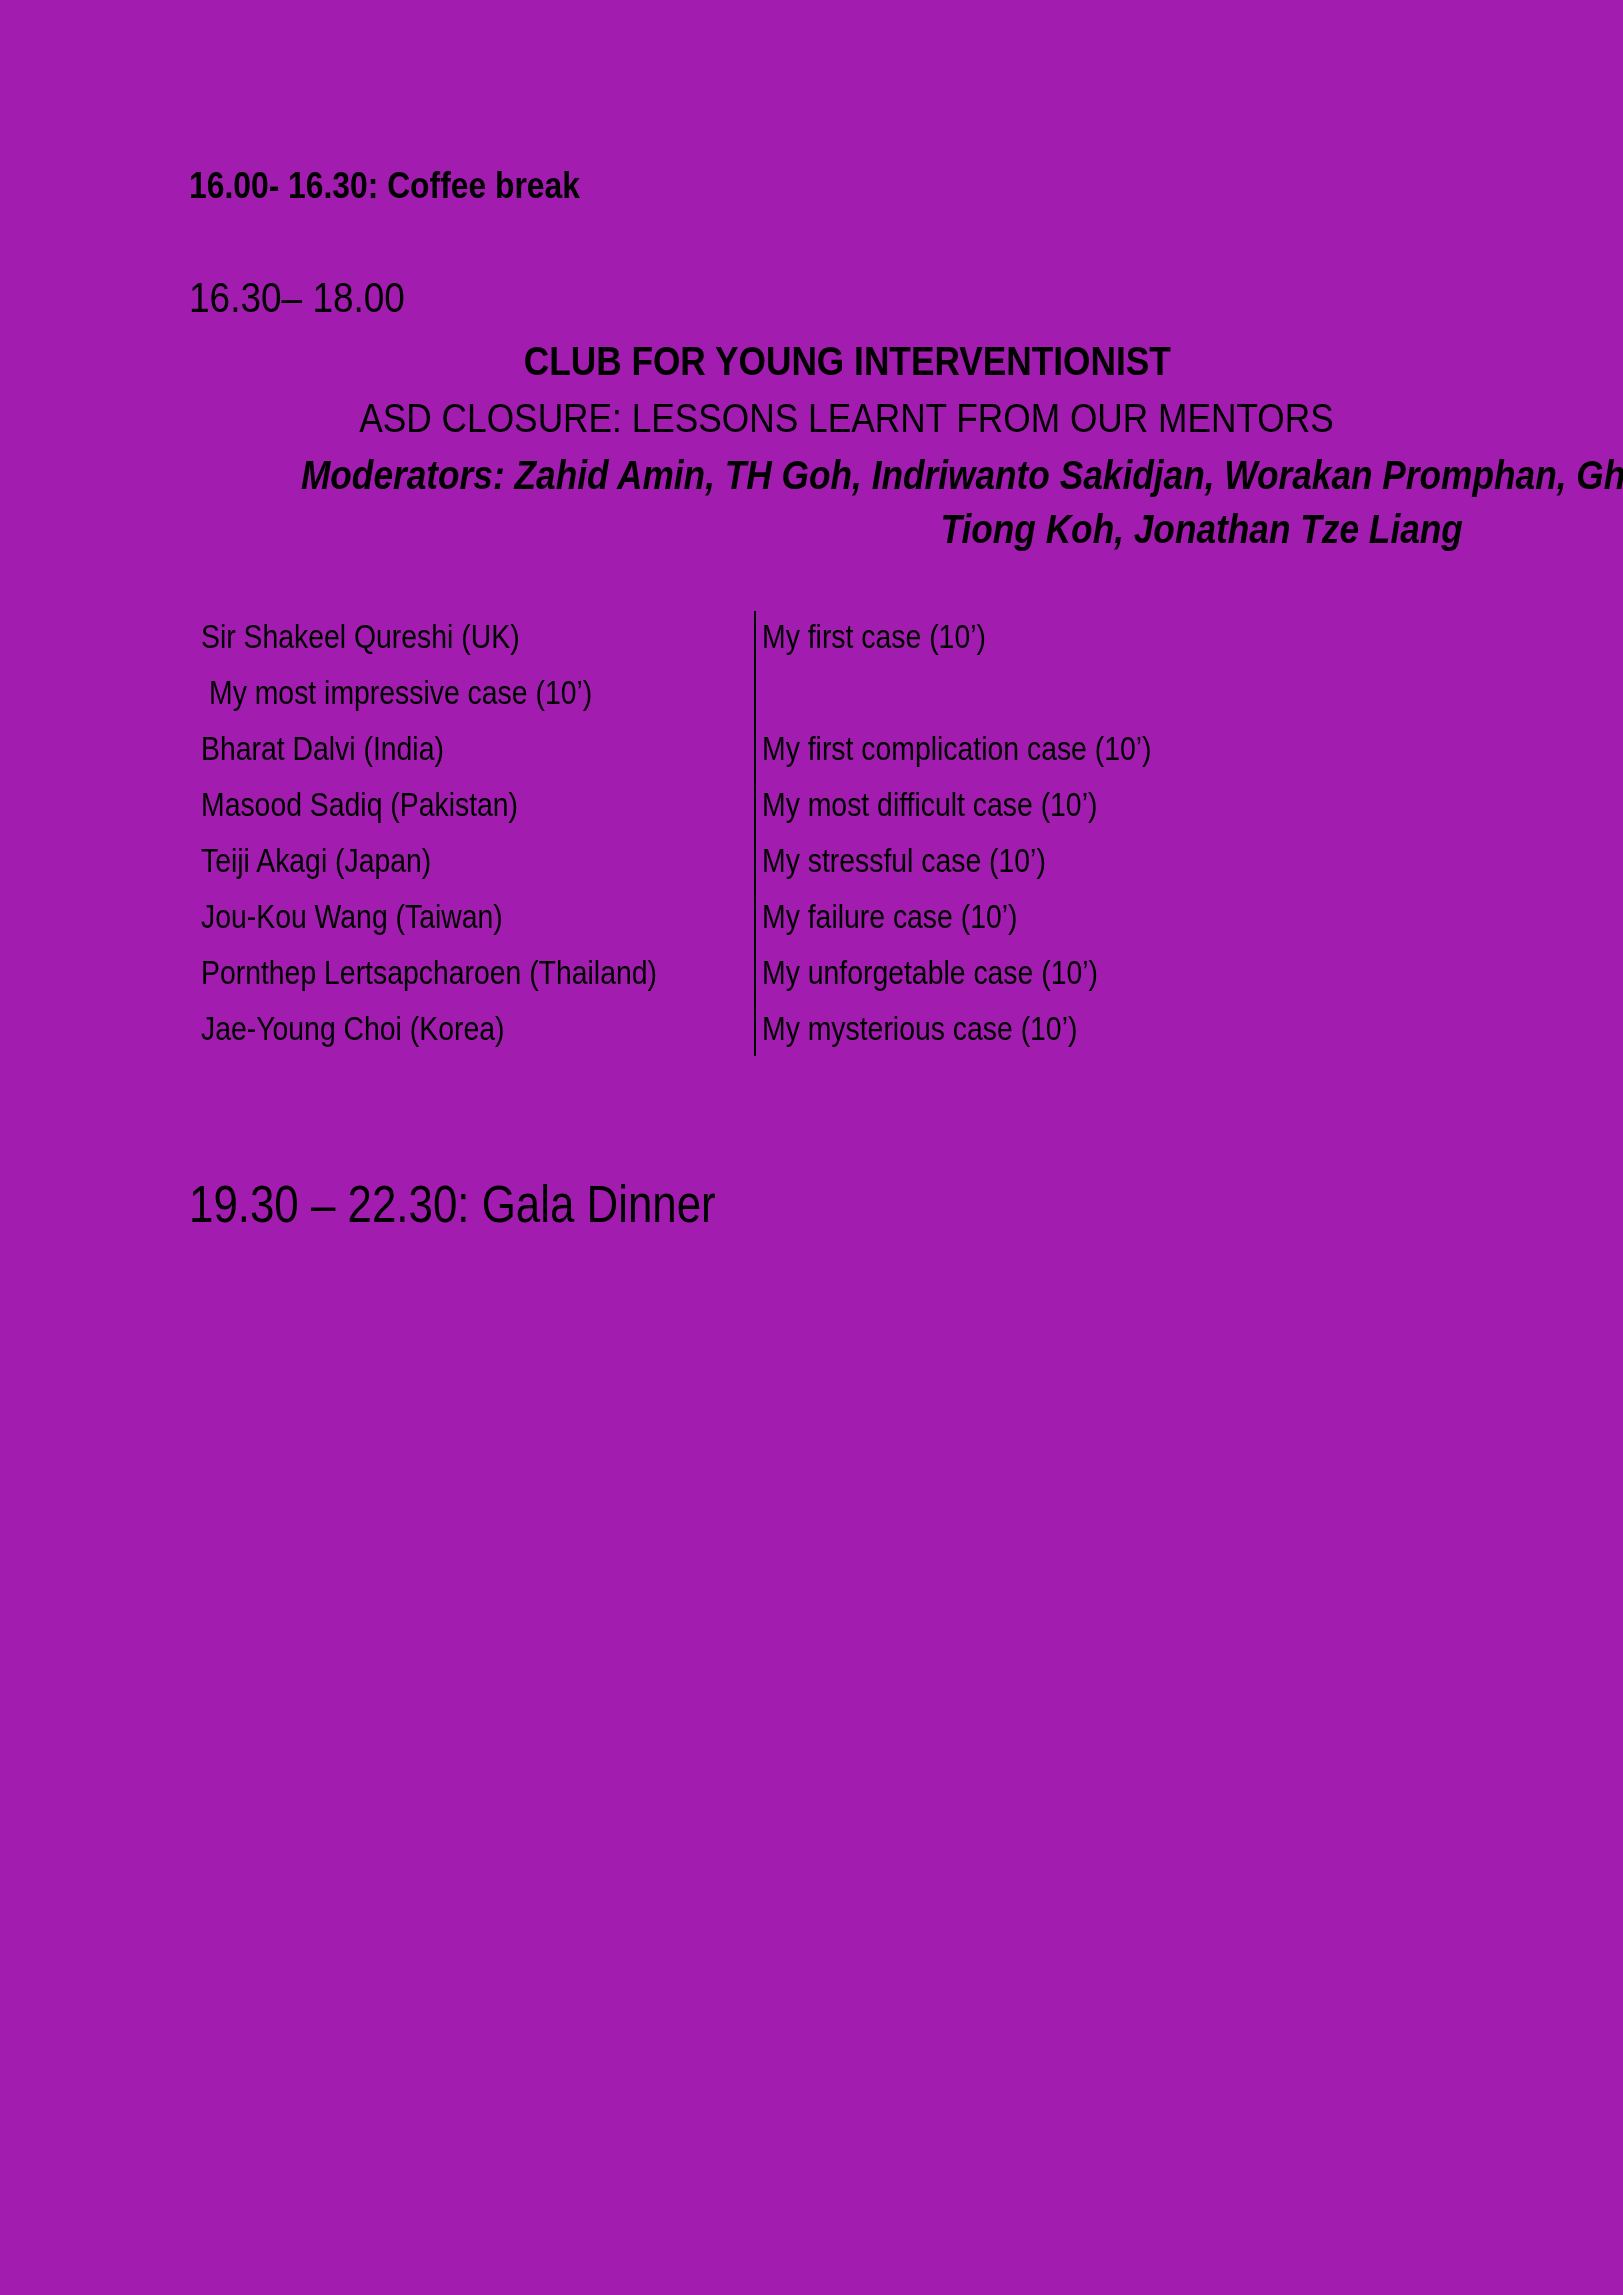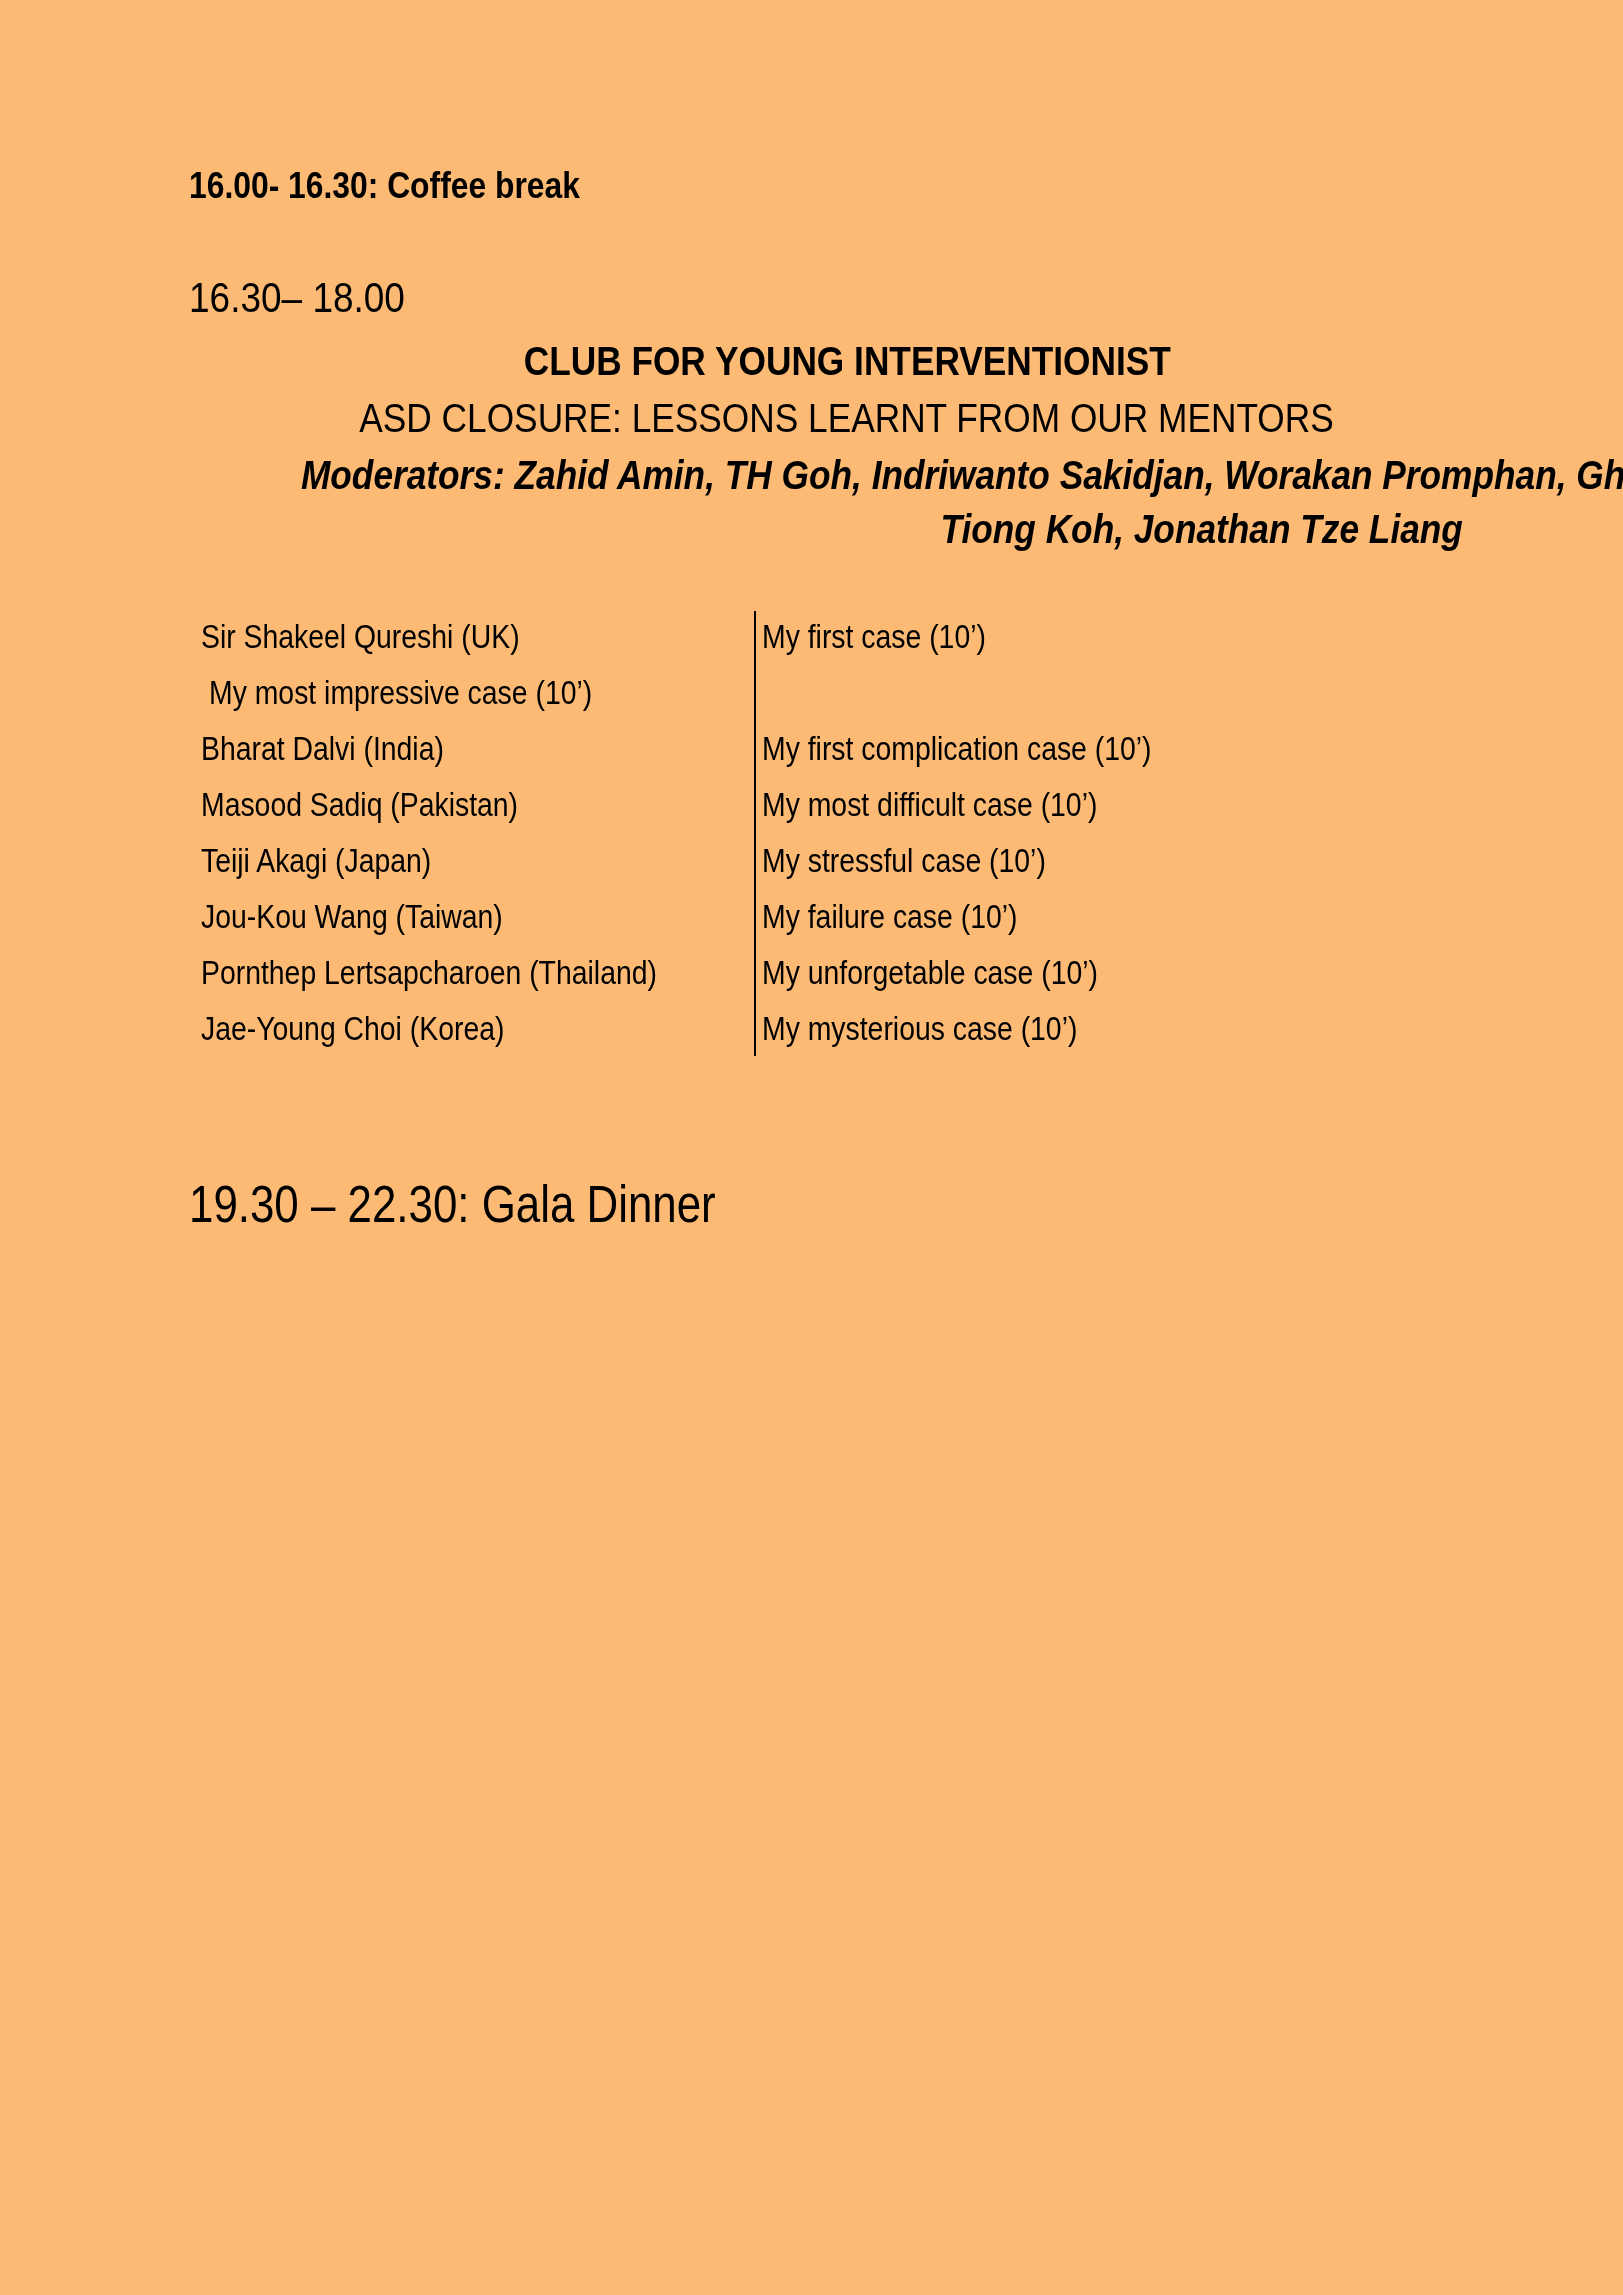--- a/index.html
+++ b/index.html
@@ -1,20 +1,20 @@
 <!DOCTYPE html>
 <html style="font-size:10.5px"><head>
 <meta charset="utf-8">
 <style>
   html, body { margin: 0; padding: 0; background: #ffffff; }
   .page {
     position: relative;
     width: 1623px;
     height: 2295px;
-    background: #fdba74;
+    background: #a21caf;
     color: #000000;
     font-family: "Liberation Sans", "DejaVu Sans", sans-serif;
     box-sizing: border-box;
     padding: 0 118px 0 189px;
     overflow: hidden;
   }
   
   .cx {
     display: inline-block;
     transform: scaleX(0.86);

